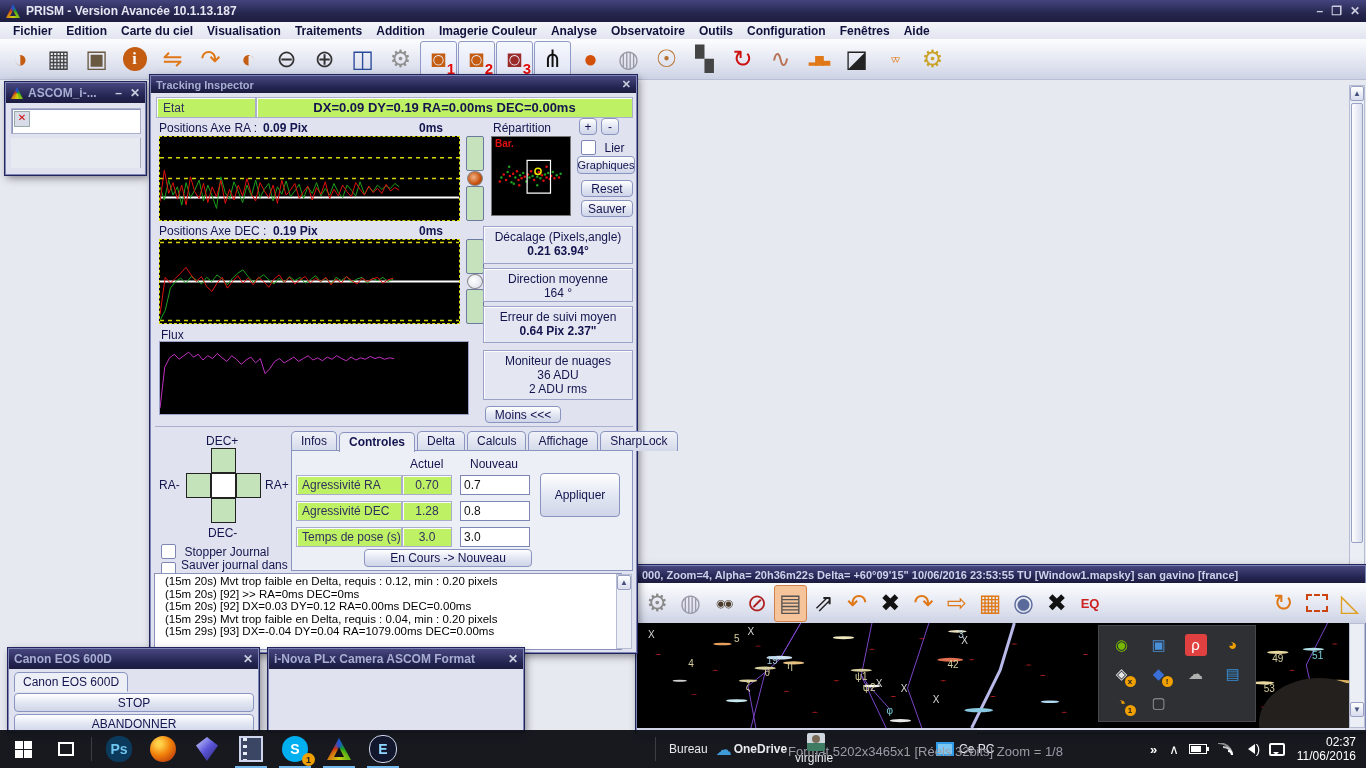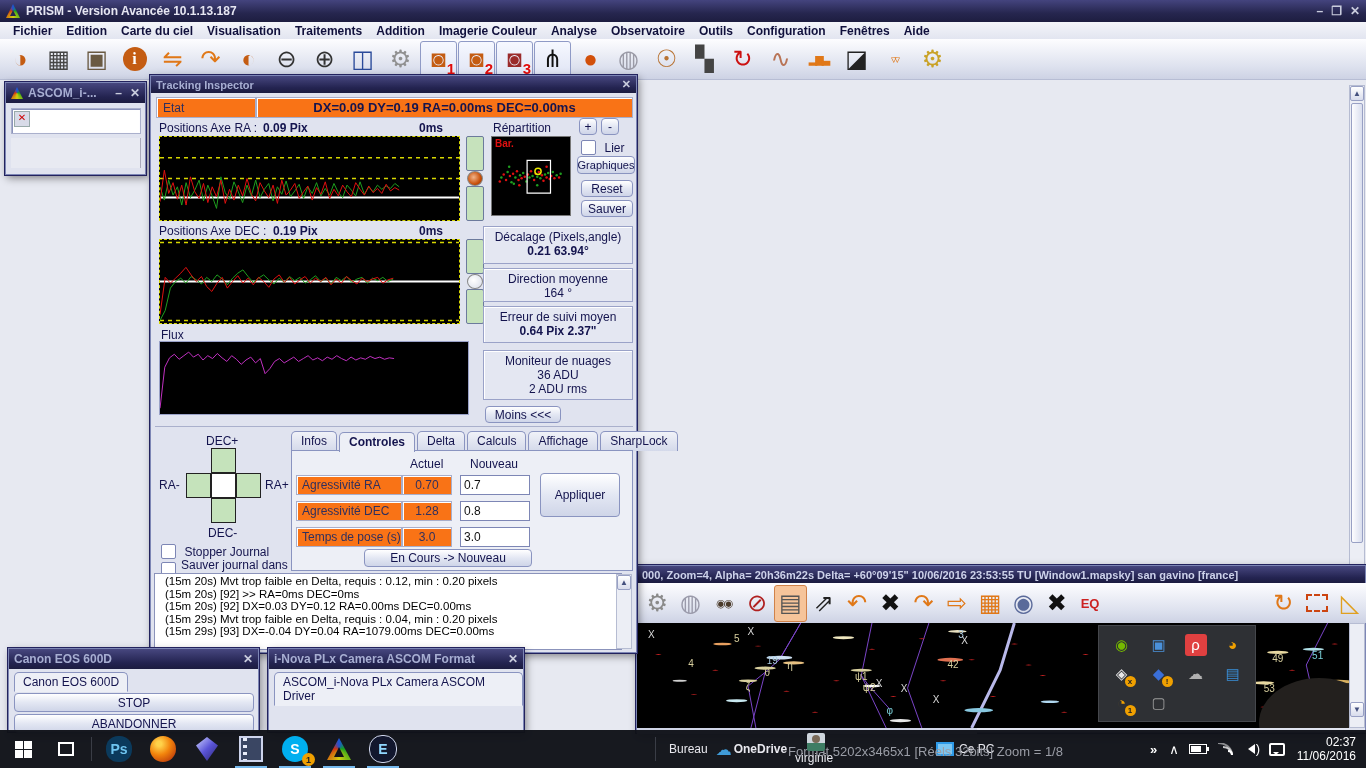--- a/index.html
+++ b/index.html
@@ -61,21 +61,21 @@
   .scatter { position:absolute; background:#000; border:1px solid #777; }
   .scatter .bar-lab { position:absolute; left:3px; top:1px; color:#e01010; font-size:10px; font-weight:bold; }
   .ipanel { position:absolute; left:332px; width:150px; background:#e4e7f2; border:1px solid #9aa2c8;
     box-shadow:inset 1px 1px 0 #fff; text-align:center; color:#14144e; font-size:12px; padding-top:3px; }
   .ipanel .val { font-weight:bold; }
   .tab-row { position:absolute; display:flex; gap:2px; }
   .tab { border:1px solid #8a94c0; border-bottom:none; border-radius:5px 5px 0 0; padding:2px 9px 3px;
     background:linear-gradient(#f0f2f8,#d4d9ea); font-size:12px; color:#14144e; }
   .tab.active { background:#edeff6; font-weight:bold; position:relative; z-index:2; top:1px; }
   .tab-panel { position:absolute; border:1px solid #8a94c0; background:#edeff6; }
-  .cell { background:#f97316; border:1px solid #a8aecb; box-shadow:inset 1px 1px 0 #fff; color:#30305e;
+  .cell { background:#bef264; border:1px solid #a8aecb; box-shadow:inset 1px 1px 0 #fff; color:#30305e;
     font-size:12px; display:flex; align-items:center; }
   input.nv { border:1px solid #7d86b5; font-size:12px; padding:1px 3px; font-family:"Liberation Sans",sans-serif; color:#111; }
   .cross-cell { position:absolute; width:25px; height:25px; background:#c5e3bb; border:1px solid #222; }
   .cross-cell.center { background:#fff; }
   .chk { width:15px; height:15px; background:#fff; border:1px solid #7d86b5; border-radius:2px; display:inline-block; vertical-align:middle; }
   #log { position:absolute; left:3px; top:497px; width:468px; height:77px; background:#fff;
     border:1px solid #8b93bb; overflow:hidden; font-size:11.5px; color:#000; padding:1px 10px; line-height:12.6px; }
   .vscroll { position:absolute; width:16px; background:#eceef5; border:1px solid #b6bcd2; }
   .varrow { height:15px; display:flex; align-items:center; justify-content:center; font-size:8px; color:#44507e;
     background:linear-gradient(#fff,#d8dcec); border:1px solid #98a0c4; border-radius:2px; }
@@ -635,21 +635,20 @@
     <div class="subtab" style="left:5px;top:23px;">Canon EOS 600D</div>
     <div class="btn wbtn" style="left:5px;top:65px;width:240px;height:19px;">ABANDONNER</div>
     <div class="btn wbtn" style="left:5px;top:44px;width:240px;height:19px;">STOP</div>
   </div>
 
   <div class="win" id="inovawin">
     <div class="win-tb" style="height:20px;font-size:12px;">
       <span>i-Nova PLx Camera ASCOM Format</span>
       <span class="x">✕</span>
     </div>
-    <div class="subtab" style="left:5px;top:23px;">ASCOM_i-Nova PLx Camera ASCOM Driver</div>
   </div>
 
   <div id="traypop">
       <div class="tray-ico" style="color: rgb(118, 185, 0);">◉</div>
       <div class="tray-ico" style="color: rgb(74, 144, 217);">▣</div>
       <div class="tray-ico" style="color: rgb(255, 255, 255); background: rgb(224, 64, 64);">ρ</div>
       <div class="tray-ico" style="color: rgb(240, 160, 0);">◕</div>
       <div class="tray-ico" style="color: rgb(232, 232, 232);">◈<span class="mini-badge">x</span></div>
       <div class="tray-ico" style="color: rgb(58, 111, 216);">◆<span class="mini-badge">!</span></div>
       <div class="tray-ico" style="color: rgb(176, 176, 176);">☁</div>

